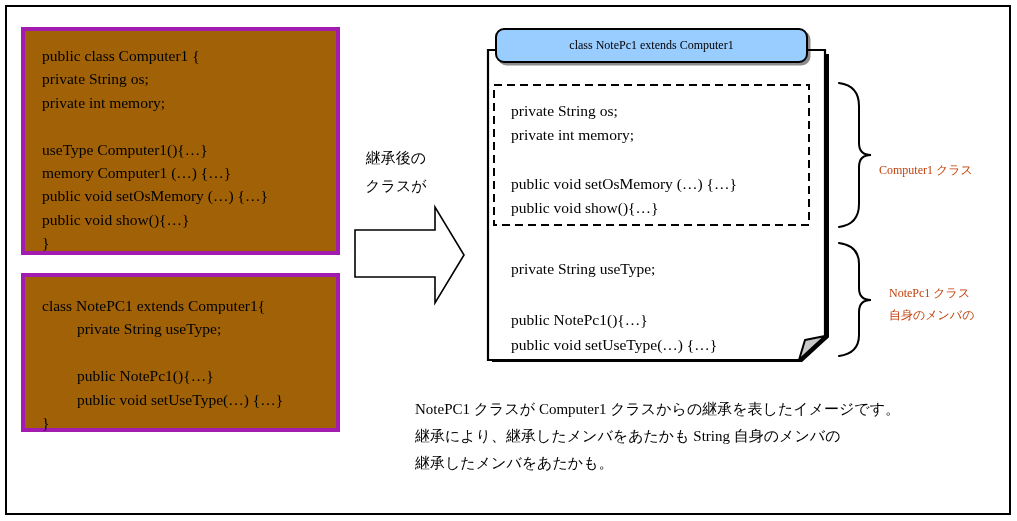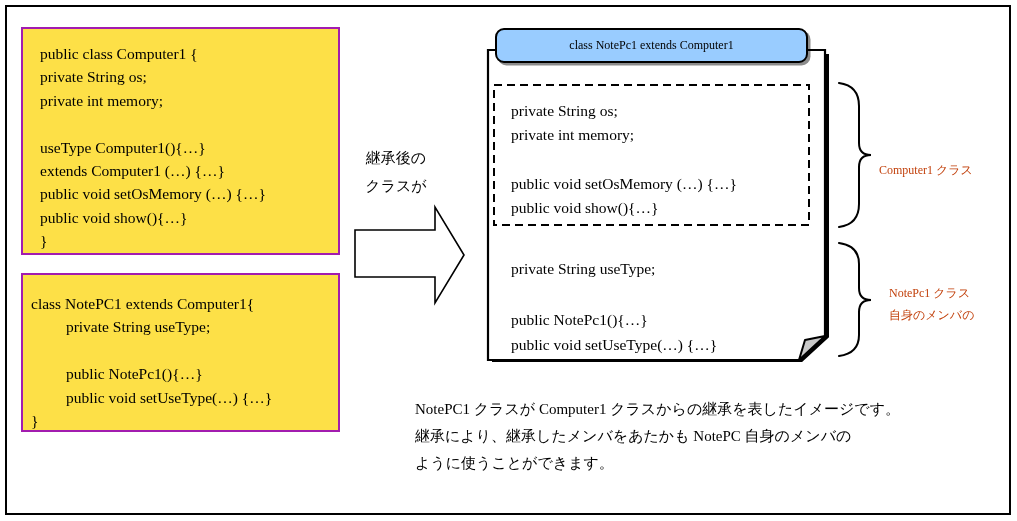--- a/index.html
+++ b/index.html
@@ -10,31 +10,31 @@
     background: #ffffff;
     overflow: hidden;
   }
   .frame {
     position: absolute;
     left: 5px; top: 5px; width: 1006px; height: 510px;
     border: 2px solid #000;
   }
   .code-box {
     position: absolute;
-    border: 2px solid #a21caf;
-    background: #fde047;
+    border: 4px solid #a21caf;
+    background: #a16207;
   }
   .code-line {
     white-space: pre;
     font-size: 15.5px;
     line-height: 23.4px;
     color: #000;
   }
   #box1 { left: 21px; top: 27px; width: 319px; height: 228px; padding: 13px 0 0 17px; }
-  #box2 { left: 21px; top: 273px; width: 319px; height: 159px; padding: 17px 0 0 8px; }
+  #box2 { left: 21px; top: 273px; width: 319px; height: 159px; padding: 17px 0 0 17px; }
 
   #arrow-label {
     position: absolute;
     left: 350px; top: 144px; width: 92px;
     text-align: center;
     font-size: 15px; line-height: 28px;
     color: #000;
   }
   .abs-svg { position: absolute; }
 
@@ -90,21 +90,21 @@
 <div id="stage">
 
   <div class="frame"></div>
 
   <div id="box1" class="code-box">
       <div class="code-line">public class Computer1 {</div>
       <div class="code-line">private String os;</div>
       <div class="code-line">private int memory;</div>
       <div class="code-line">&nbsp;</div>
       <div class="code-line">useType Computer1(){…}</div>
-      <div class="code-line">extends Computer1 (…) {…}</div>
+      <div class="code-line">memory Computer1 (…) {…}</div>
       <div class="code-line">public void setOsMemory (…) {…}</div>
       <div class="code-line">public void show(){…}</div>
       <div class="code-line">}</div>
     </div>
 
   <div id="box2" class="code-box">
       <div class="code-line">class NotePC1 extends Computer1{</div>
       <div class="code-line">         private String useType;</div>
       <div class="code-line">&nbsp;</div>
       <div class="code-line">         public NotePc1(){…}</div>
@@ -153,17 +153,17 @@
   </svg>
 
   <div id="brace-label-1" class="brace-label">Computer1 クラス</div>
   <div id="brace-label-2" class="brace-label">
       <div class="brace-label-line">NotePc1 クラス</div>
       <div class="brace-label-line">自身のメンバの</div>
     </div>
 
   <div id="caption">
       <div class="caption-line">NotePC1 クラスが Computer1 クラスからの継承を表したイメージです。</div>
-      <div class="caption-line">継承により、継承したメンバをあたかも NotePC 自身のメンバの</div>
-      <div class="caption-line">ように使うことができます。</div>
+      <div class="caption-line">継承により、継承したメンバをあたかも String 自身のメンバの</div>
+      <div class="caption-line">継承したメンバをあたかも。</div>
     </div>
 
 </div>
 
 </body></html>

